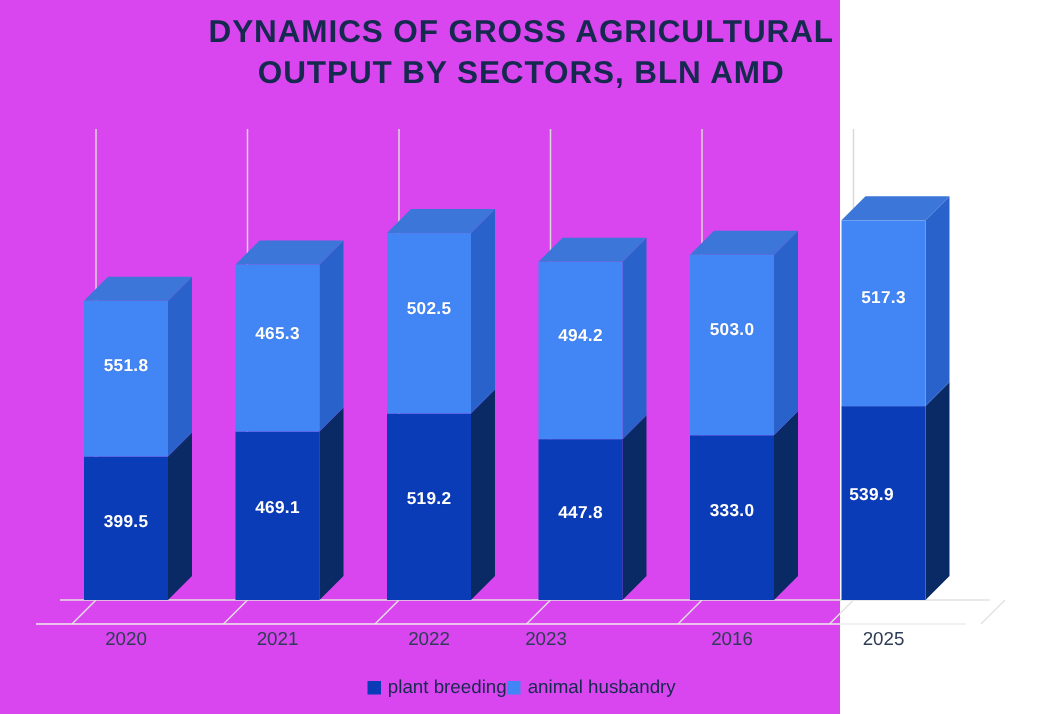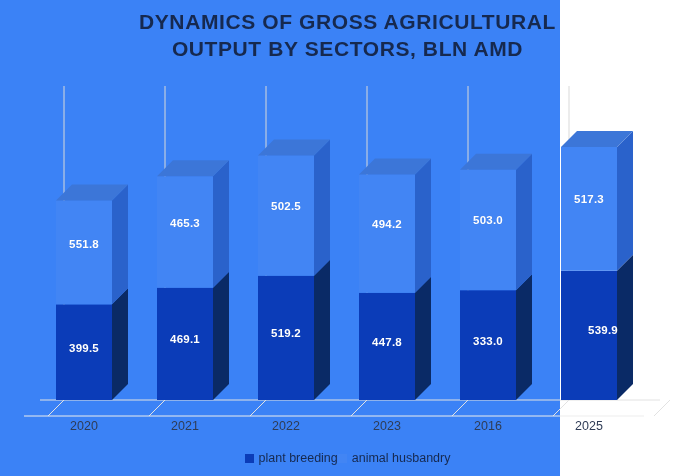--- a/index.html
+++ b/index.html
@@ -12,21 +12,21 @@
     height: 476px;
     overflow: hidden;
     font-family: "Liberation Sans", sans-serif;
     -webkit-font-smoothing: antialiased;
   }
 
   #chart-root {
     position: relative;
     width: 560px;
     height: 476px;
-    background: #3b82f6;
+    background: #d946ef;
   }
 
   
   .chart-title {
     position: absolute;
     left: 0;
     top: 8px;
     width: 695px;
     text-align: center;
     font-size: 21px;
@@ -180,27 +180,27 @@
       <div class="bar-value" style="left: 84px; top: 348.354px;">399.5</div>
       <div class="bar-value" style="left: 185px; top: 223.09px;">465.3</div>
       <div class="bar-value" style="left: 185px; top: 339.357px;">469.1</div>
       <div class="bar-value" style="left: 286px; top: 205.93px;">502.5</div>
       <div class="bar-value" style="left: 286px; top: 332.88px;">519.2</div>
       <div class="bar-value" style="left: 387px; top: 224.176px;">494.2</div>
       <div class="bar-value" style="left: 387px; top: 342.11px; text-align: right;">447.8</div>
       <div class="bar-value" style="left: 488px; top: 220.345px;">503.0</div>
       <div class="bar-value" style="left: 488px; top: 340.701px;">333.0</div>
       <div class="bar-value" style="left: 589px; top: 198.92px;">517.3</div>
-      <div class="bar-value" style="left: 603px; top: 330.204px;">539.9</div>
+      <div class="bar-value" style="left: 581px; top: 330.204px;">539.9</div>
     </div>
   <div id="cat-labels">
       <div class="cat-label" style="left: 84px;">2020</div>
       <div class="cat-label" style="left: 185px;">2021</div>
       <div class="cat-label" style="left: 286px;">2022</div>
-      <div class="cat-label" style="left: 387px;">2023</div>
+      <div class="cat-label" style="left: 364px;">2023</div>
       <div class="cat-label" style="left: 488px;">2016</div>
       <div class="cat-label" style="left: 589px;">2025</div>
     </div>
 
   <div class="legend" id="legend">
       <div class="legend-item">
         <span class="legend-swatch" style="background: rgb(11, 60, 184);"></span>
         <span class="legend-label">plant breeding</span>
       </div>
       <div class="legend-item">

